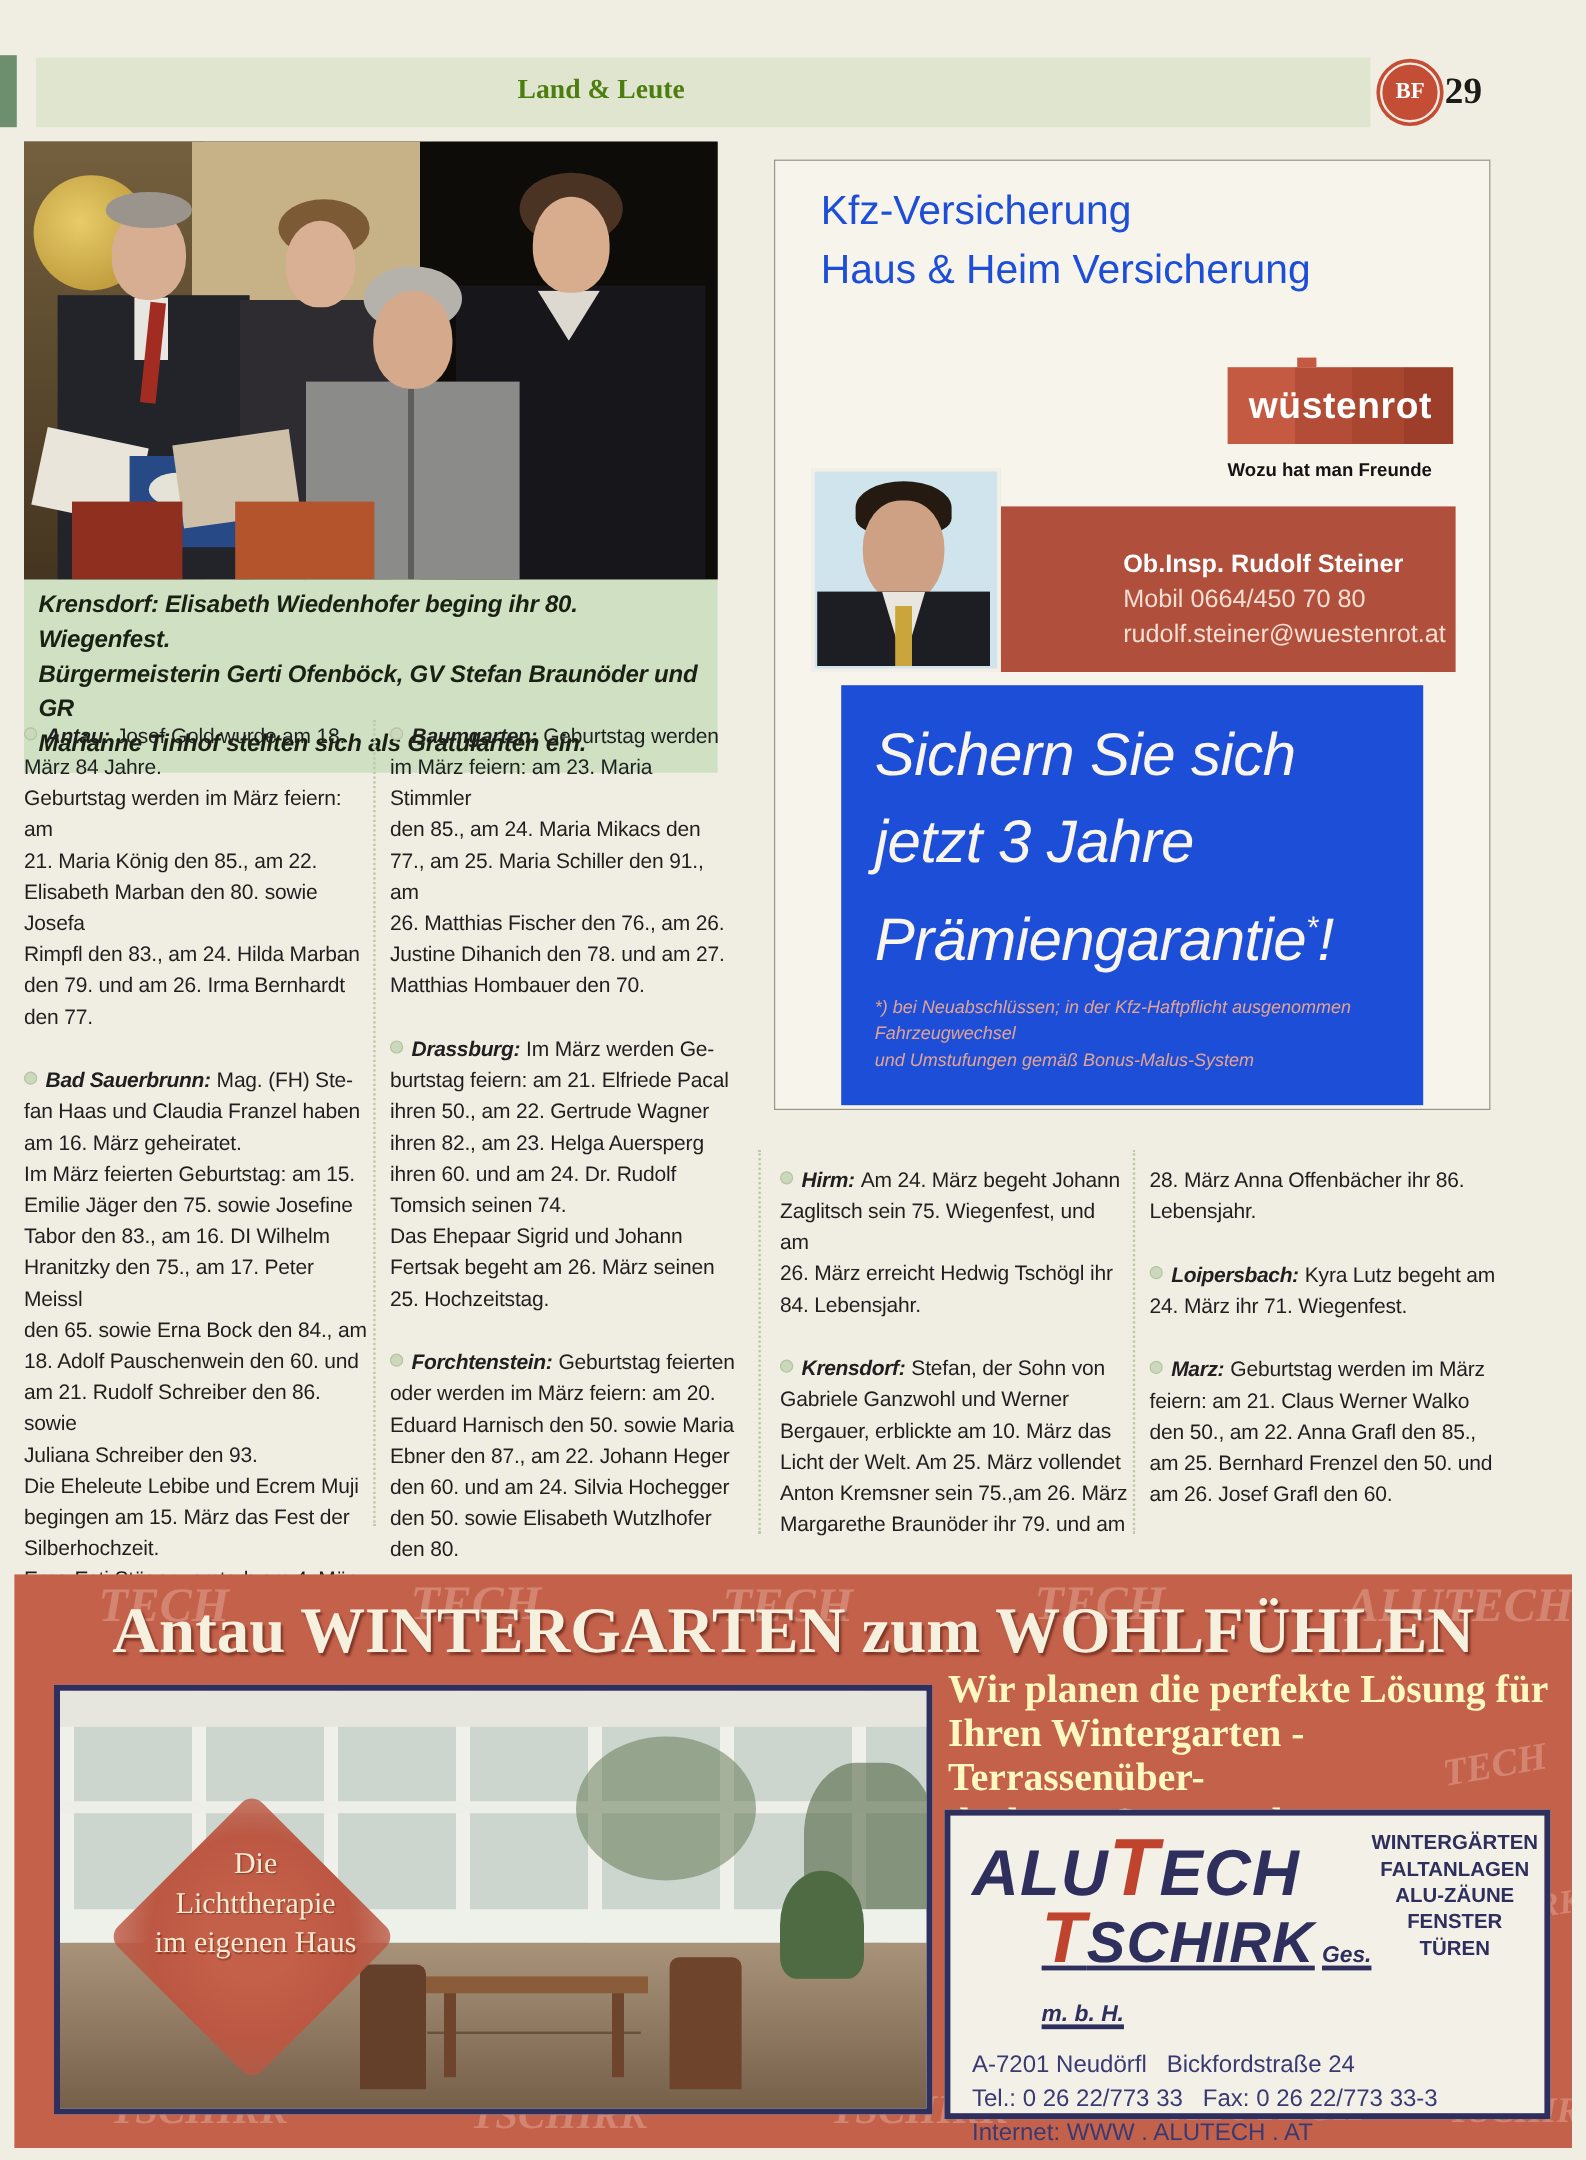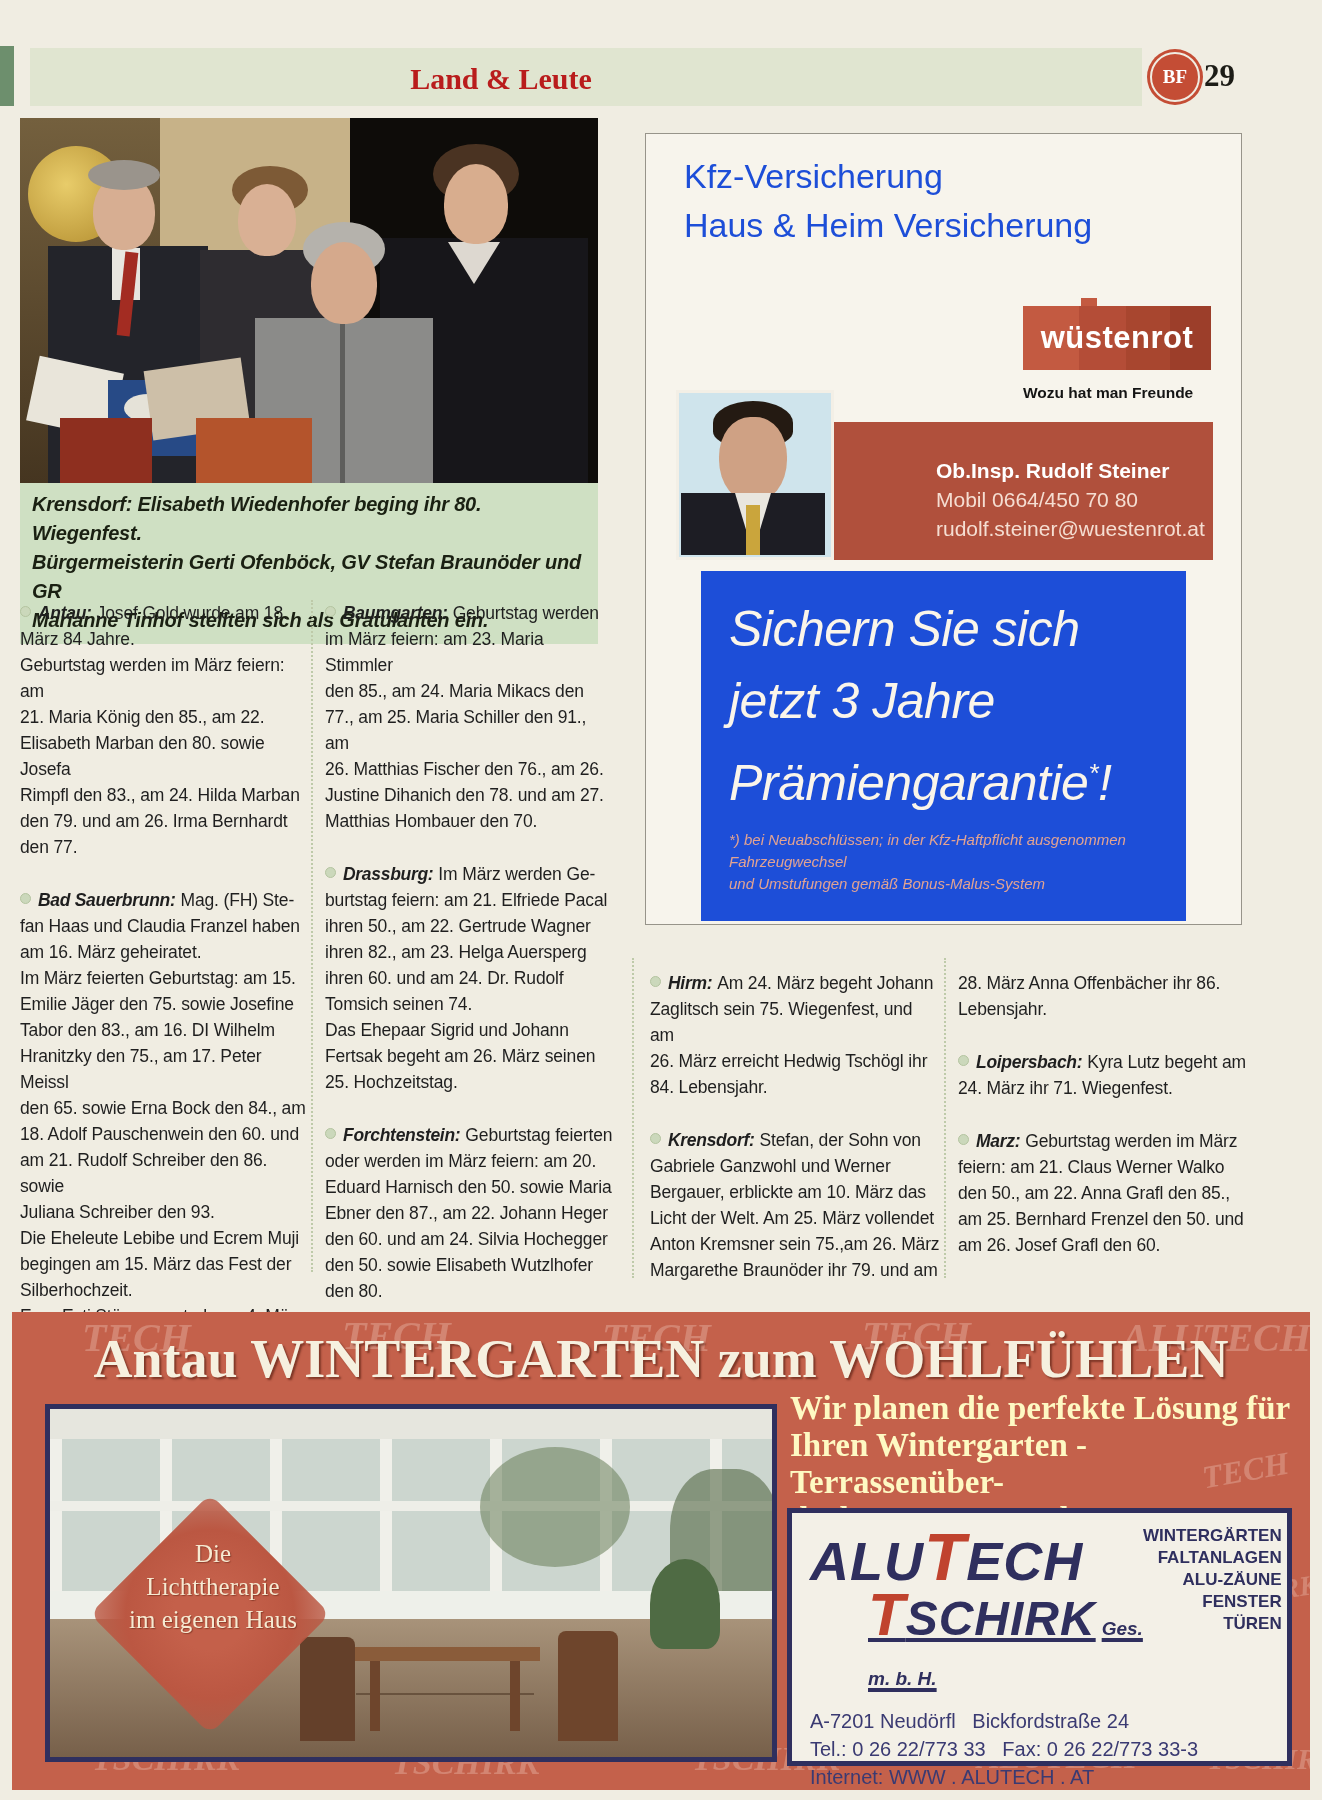--- a/index.html
+++ b/index.html
@@ -1,20 +1,20 @@
 <!DOCTYPE html>
 <html><head>
 <meta charset="utf-8">
 <style>
   html,body{margin:0;padding:0;background:#e8e5da;}
   .page{position:relative;width:1322px;height:1800px;background:#f0ede2;overflow:hidden;
         font-family:"Liberation Sans",sans-serif;}
   .hdr-bar{position:absolute;left:30px;top:48px;width:1112px;height:58px;background:#e0e5d0;}
   .hdr-title{position:absolute;left:0;right:170px;top:14px;text-align:center;
-             font-family:"Liberation Serif",serif;font-weight:bold;font-size:30px;color:#b91c1c;}
+             font-family:"Liberation Serif",serif;font-weight:bold;font-size:23px;color:#4d7c0f;}
   .bf-logo{position:absolute;left:1150px;top:52px;width:46px;height:46px;border-radius:50%;
            background:#c44d35;border:2px solid #f0ece2;box-shadow:0 0 0 3px #c44d35;
            display:flex;align-items:center;justify-content:center;
            font-family:"Liberation Serif",serif;font-weight:bold;font-size:19px;color:#fff;}
   .page-num{position:absolute;left:1204px;top:58px;font-family:"Liberation Serif",serif;
             font-weight:bold;font-size:31px;color:#1c1c16;}
   
   .tphoto{position:absolute;left:20px;top:118px;width:578px;height:365px;background:#121009;overflow:hidden;}
   .tphoto div{position:absolute;}
   .caption{position:absolute;left:20px;top:483px;width:554px;background:#cfe0c3;padding:7px 12px 9px;
@@ -65,21 +65,21 @@
   .gpitch{position:absolute;left:778px;top:78px;width:505px;z-index:2;font-family:"Liberation Serif",serif;
           font-weight:bold;font-size:33px;line-height:37px;color:#fef9c3;white-space:pre-line;}
   .gbox{position:absolute;left:775px;top:196px;width:505px;height:258px;background:#f3f0e7;
         border:5px solid #2f2f5e;box-sizing:border-box;z-index:2;padding:10px 18px;}
   .brandrow{display:flex;justify-content:space-between;}
   .brand{font-style:italic;font-weight:bold;color:#2f2f5e;letter-spacing:1px;line-height:1;}
   .brand .l1{font-size:54px;}
   .brand .l2{font-size:48px;margin-left:58px;margin-top:-6px;display:block;text-decoration:underline;}
   .brand .rt{color:#c0432e;font-size:1.25em;font-weight:bold;}
   .brand .gmbh{font-size:19px;letter-spacing:0;margin-left:6px;}
-  .services{text-align:right;font-weight:bold;font-size:17px;line-height:22px;color:#2f2f5e;padding-top:2px;}
+  .services{text-align:center;font-weight:bold;font-size:17px;line-height:22px;color:#2f2f5e;padding-top:2px;}
   .gaddr{margin-top:14px;font-size:20px;line-height:28px;color:#3a3a72;}
 </style>
 </head>
 <body>
 
 <div class="page">
 
   <div style="position:absolute;left:0;top:46px;width:14px;height:60px;background:#6d8f6d;"></div>
   <div class="hdr-bar">
     <div class="hdr-title">Land &amp; Leute</div>

